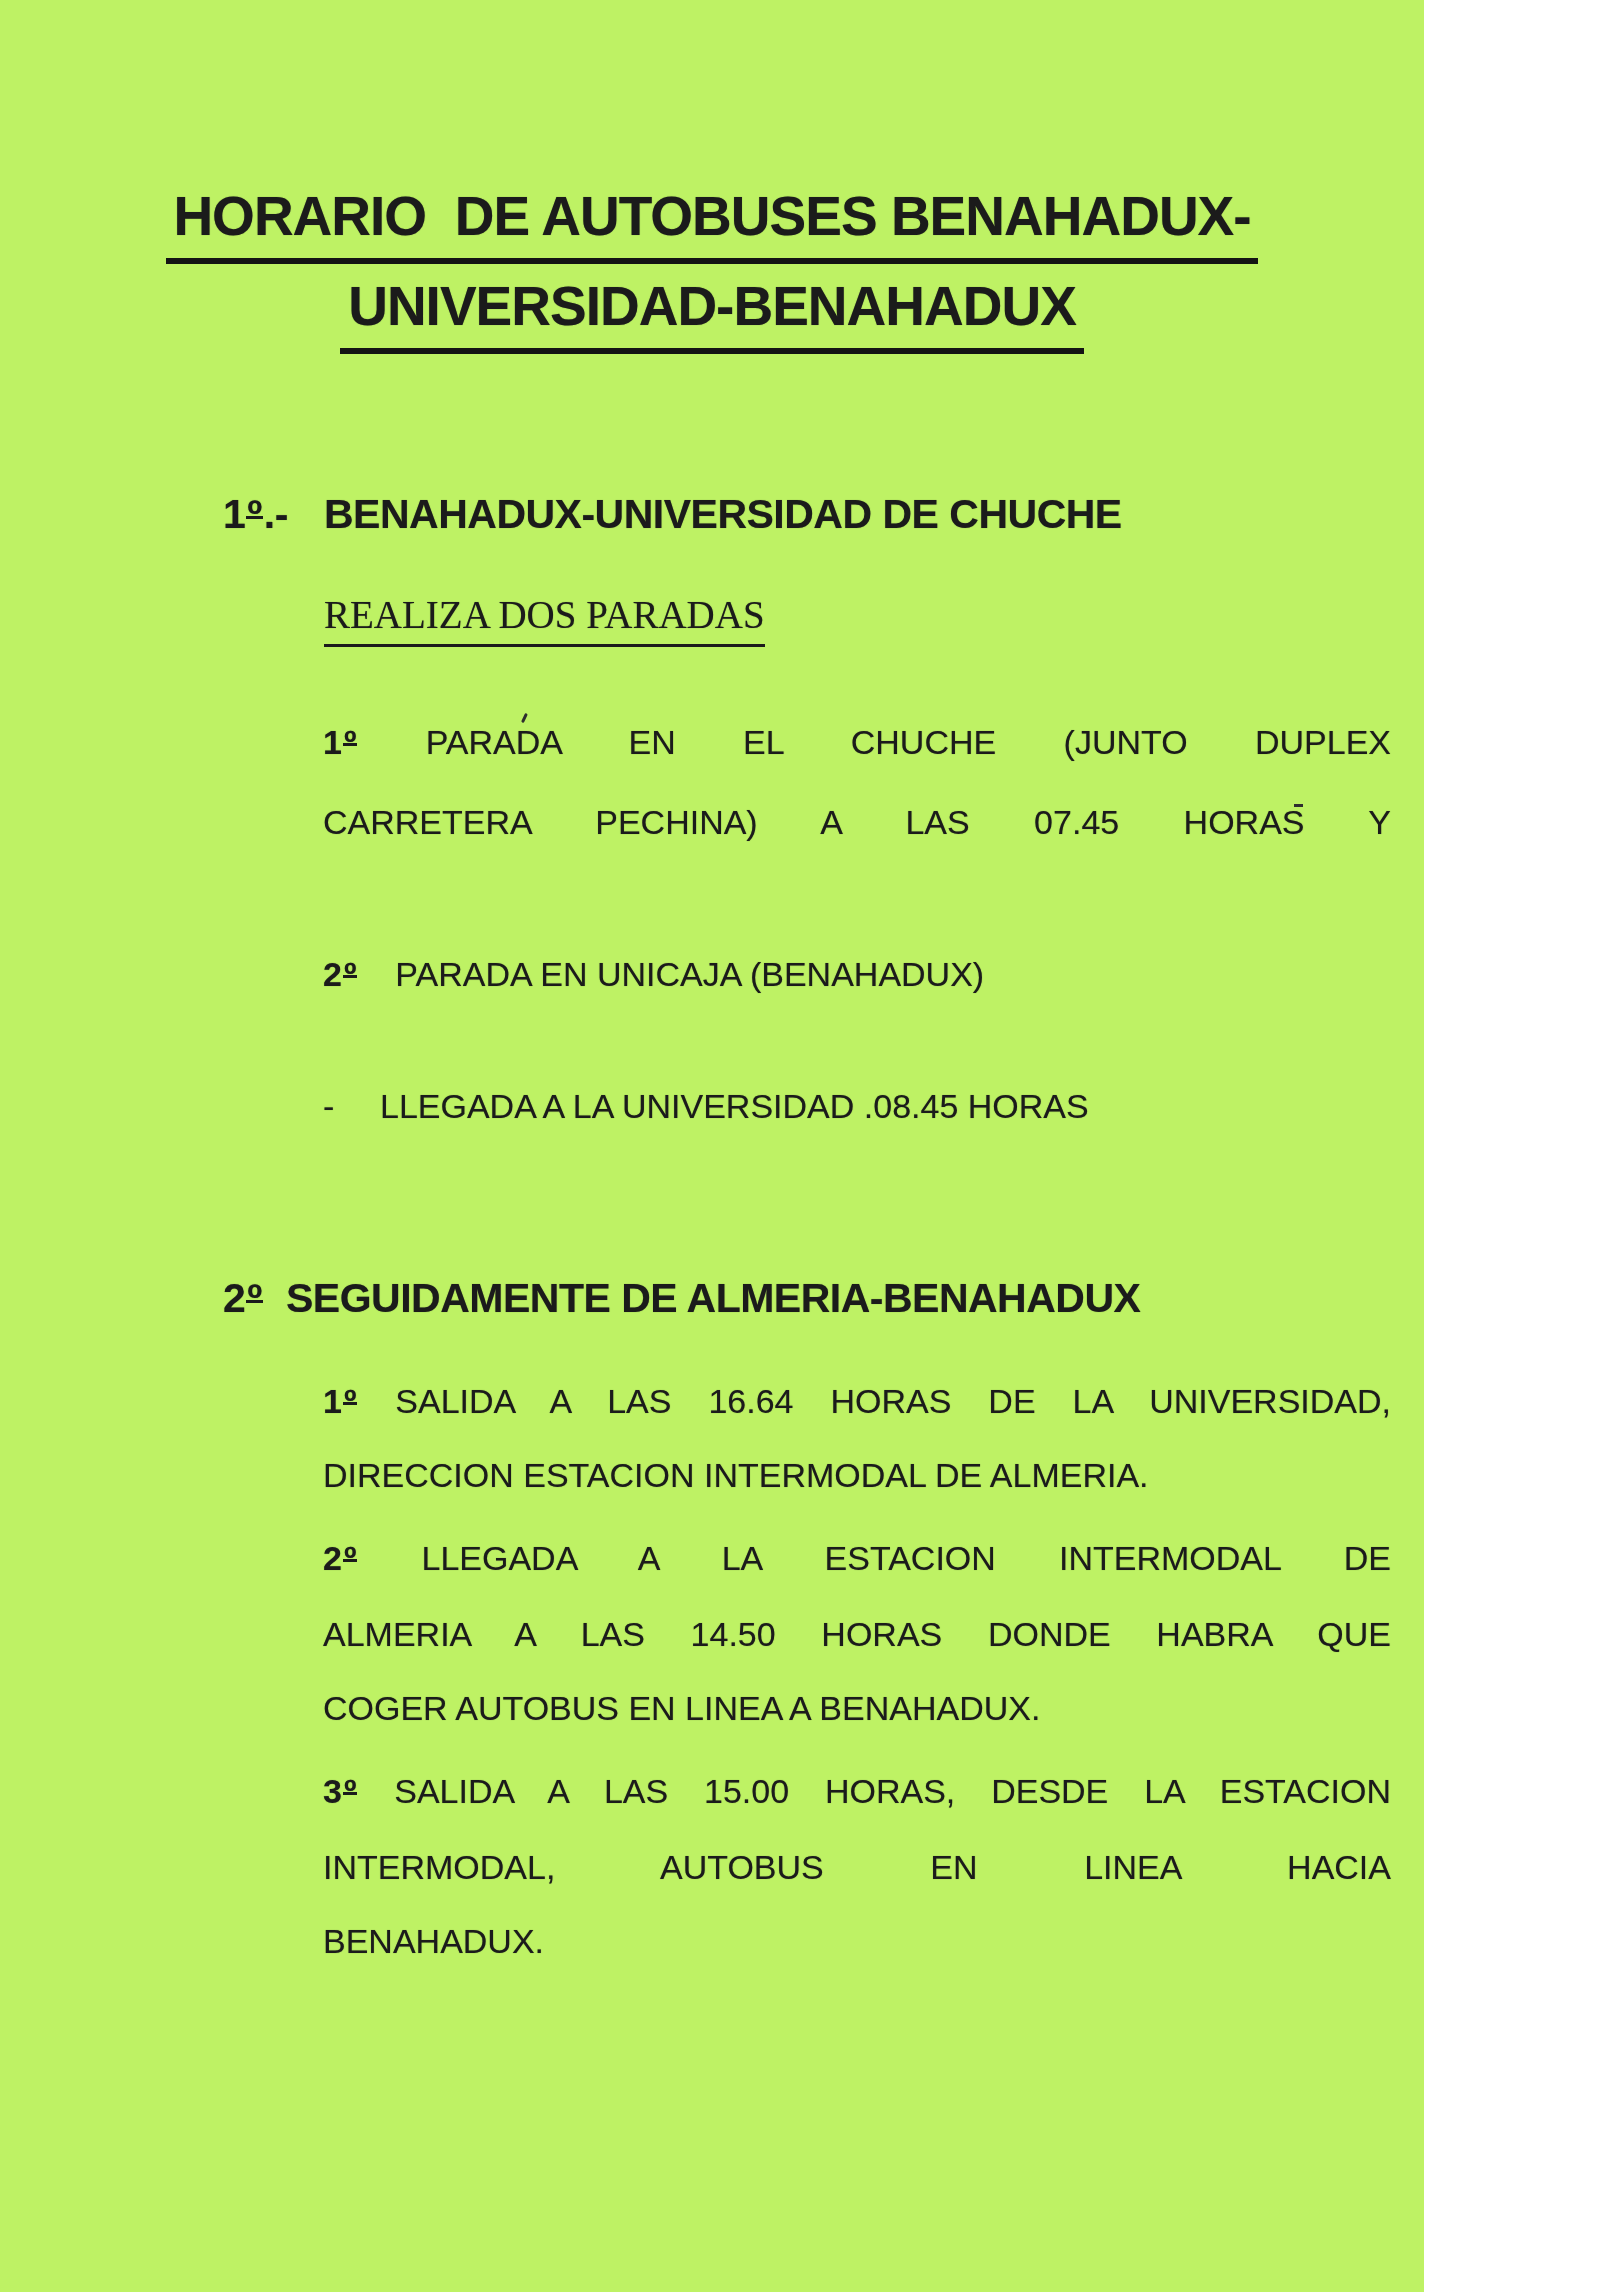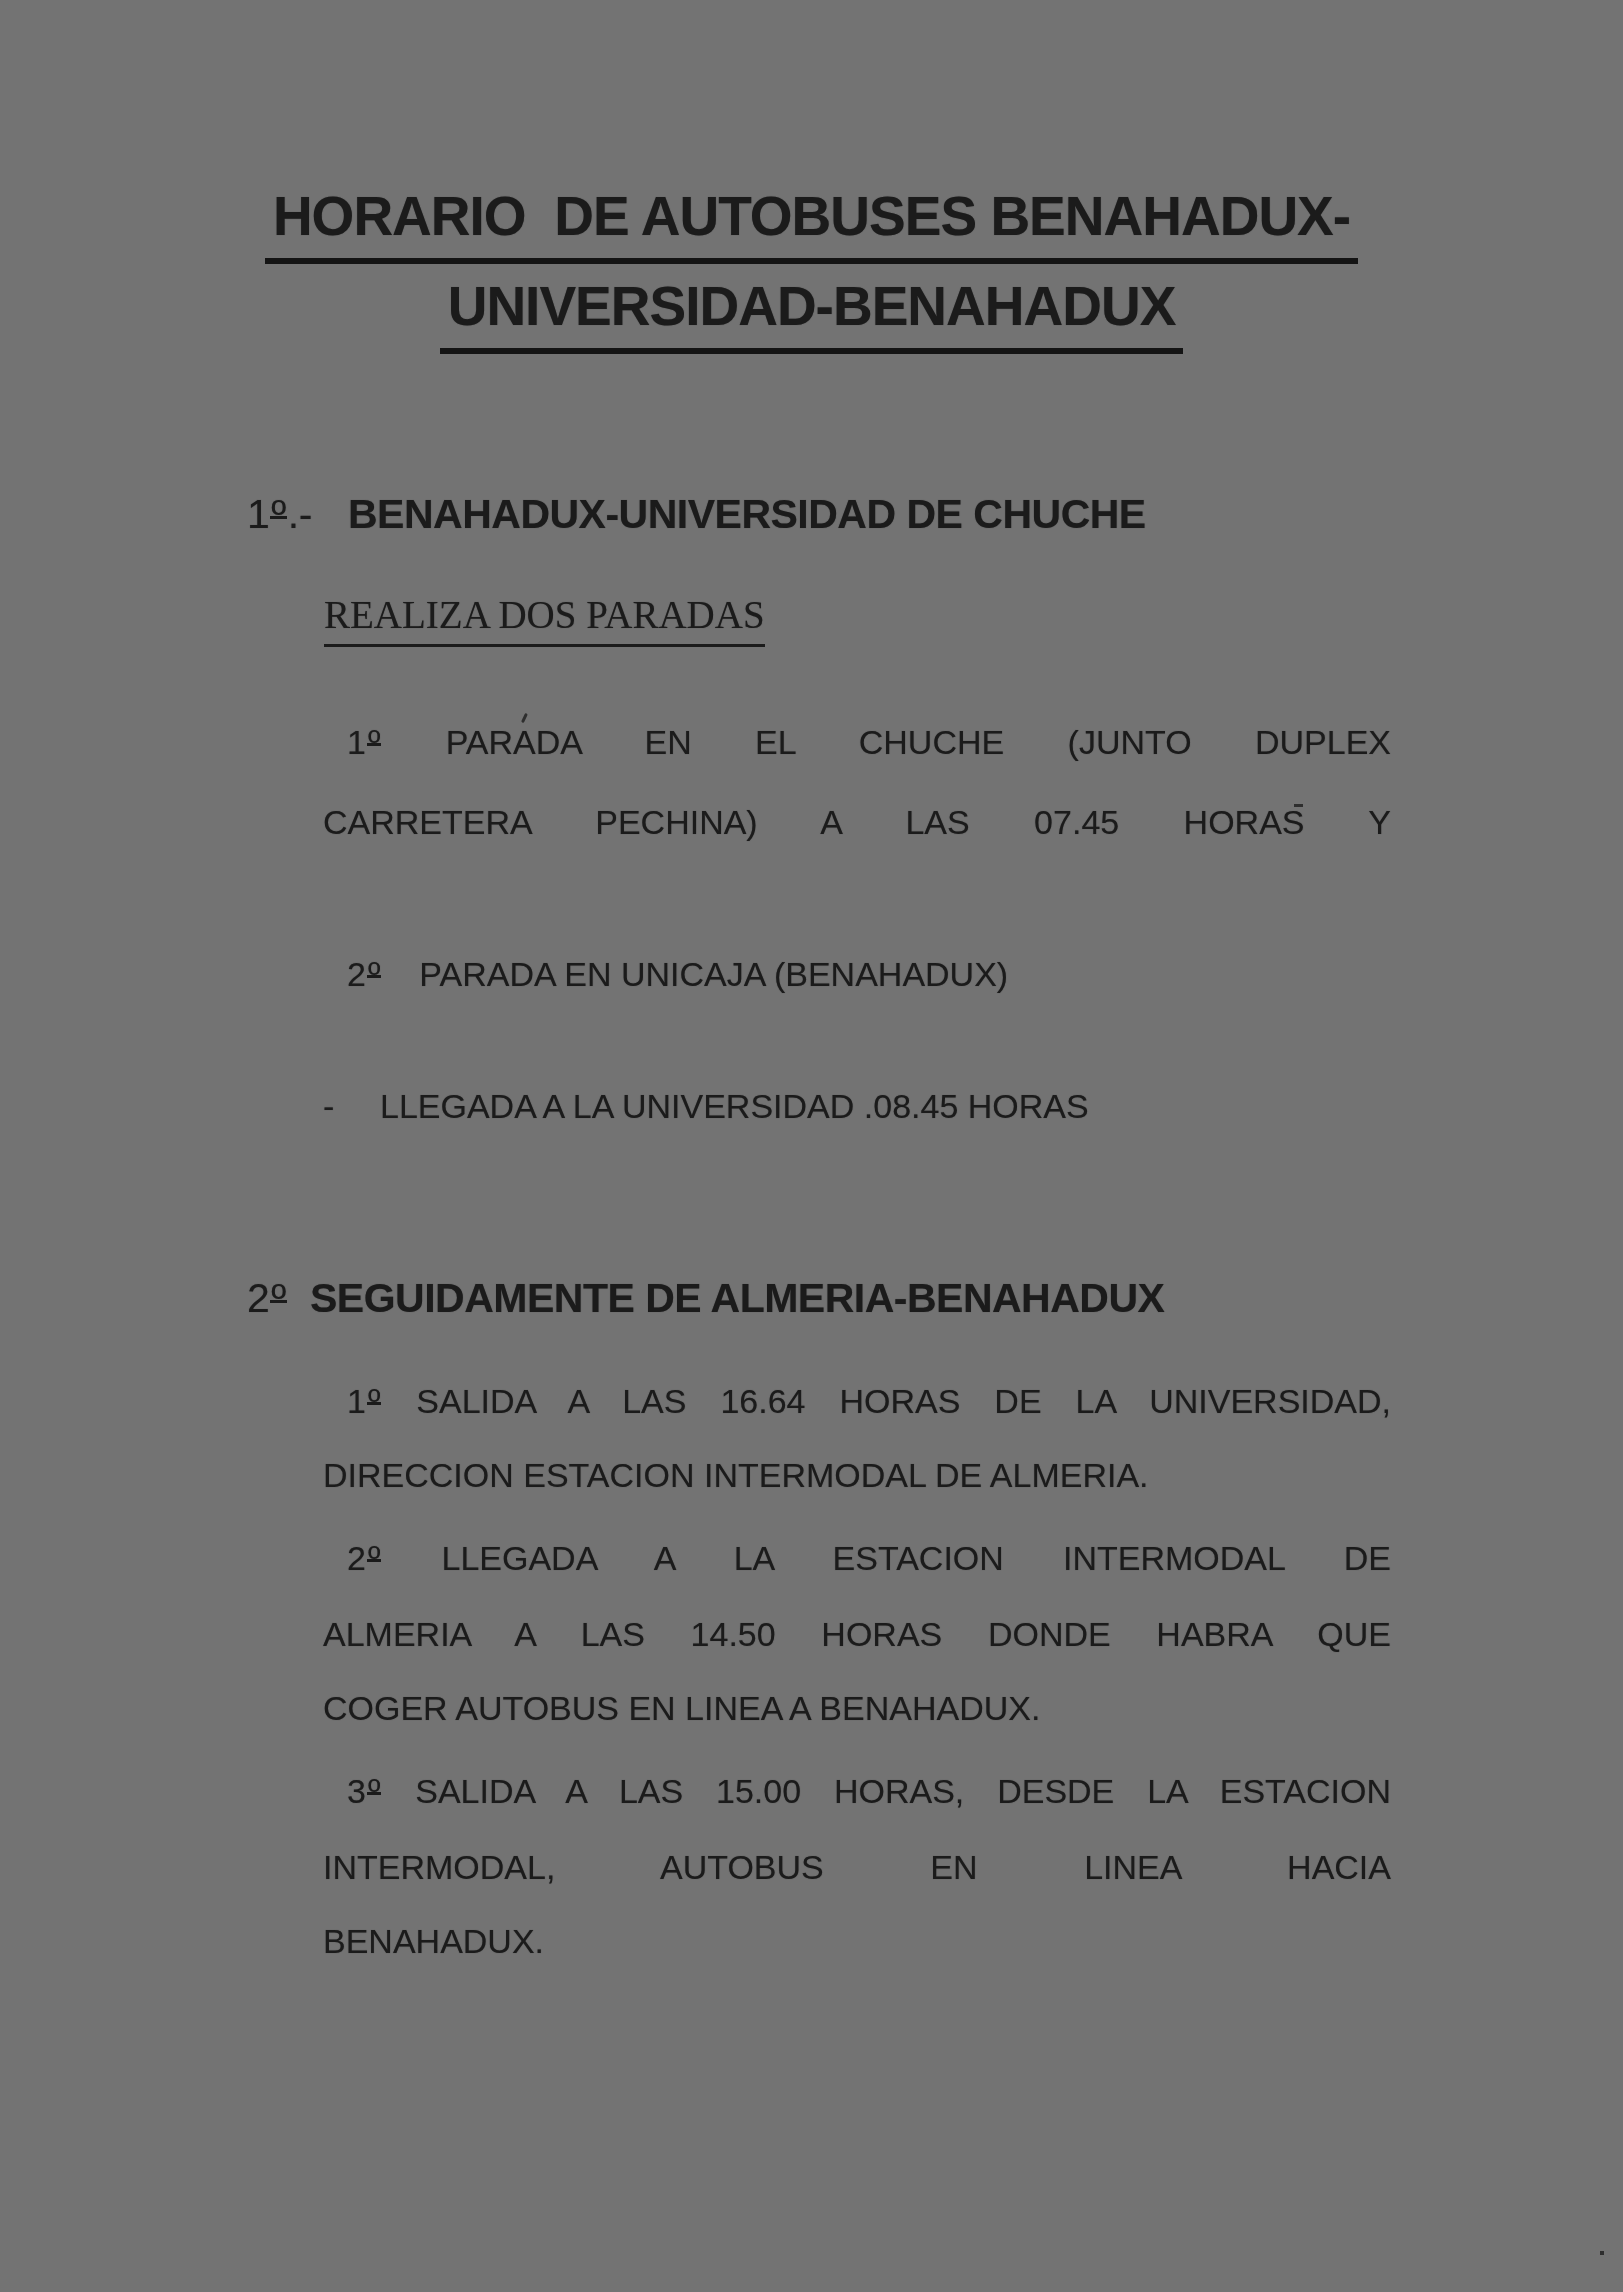--- a/index.html
+++ b/index.html
@@ -1,36 +1,36 @@
 <!DOCTYPE html>
 <html><head>
 <meta charset="utf-8">
 <style>
   html,body{margin:0;padding:0;background:#ffffff;}
   .page{
-    position:relative;width:1623px;height:2293px;background:#737373;
+    position:relative;width:1424px;height:2293px;background:#bef264;
     font-family:"Liberation Sans",sans-serif;color:#1b1b1b;overflow:hidden;
     text-shadow:0 0 1px rgba(25,25,25,0.45);
   }
   .title-row{position:absolute;left:0;width:100%;text-align:center;}
   .title-line{
     display:inline-block;font-weight:bold;font-size:55px;line-height:1.1;
     border-bottom:6.9px solid #141414;padding:0 7.8px 11.8px 7.8px;white-space:pre;
     letter-spacing:-1px;
   }
   .heading{position:absolute;font-weight:bold;font-size:41px;line-height:1.2;white-space:pre;letter-spacing:-0.5px;}
   .h1m{display:inline-block;width:101px;}
   .h2m{display:inline-block;width:63px;}
   .sub{
     position:absolute;left:324px;top:592px;font-size:39px;line-height:1.2;
     border-bottom:3.9px solid #1b1b1b;padding-bottom:4.9px;white-space:pre;font-family:Liberation Serif, serif;
   }
   .line{position:absolute;left:323px;width:1068px;font-size:34px;line-height:1.2;white-space:pre;}
   .just{white-space:normal;text-align:justify;text-align-last:justify;}
-  .marker{font-weight:normal;margin-left:24px;}
+  .marker{font-weight:bold;}
   .gapm{margin-right:37px;}
   .dash{display:inline-block;width:57px;}
   .ord{position:relative;padding:0 2px;}
   .ord::after{
     content:"";position:absolute;left:1px;right:1px;top:0.60em;height:0;
     border-bottom:3.9px solid currentColor;
   }
   .art{position:absolute;background:#2e2e2e;}
   .art-tick{left:523px;top:713px;width:2.9px;height:9.8px;transform:rotate(25deg);border-radius:2px;}
   .art-dash{left:1294px;top:804px;width:8.8px;height:2.9px;}

